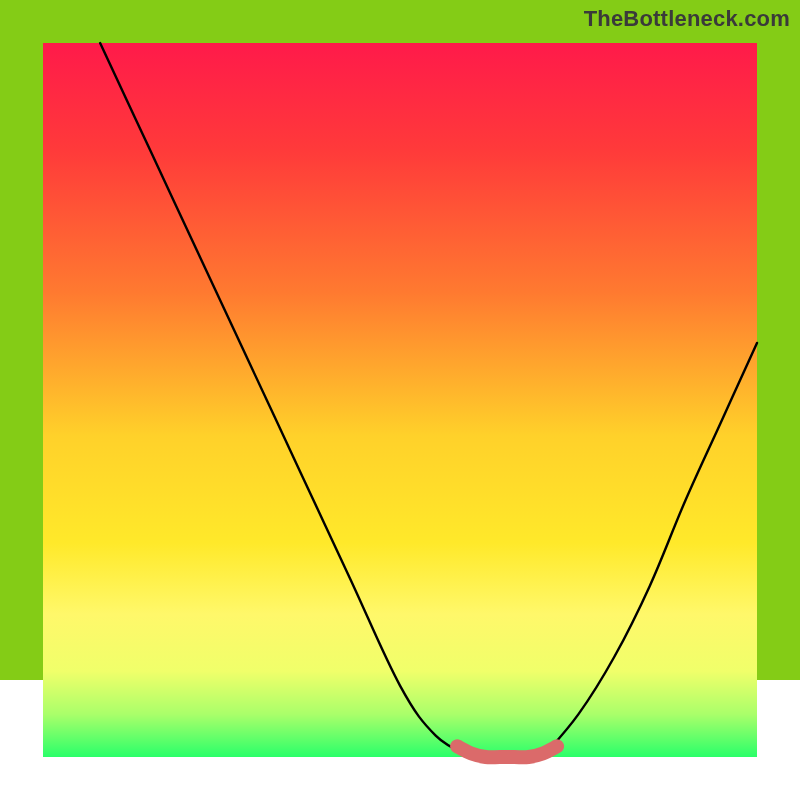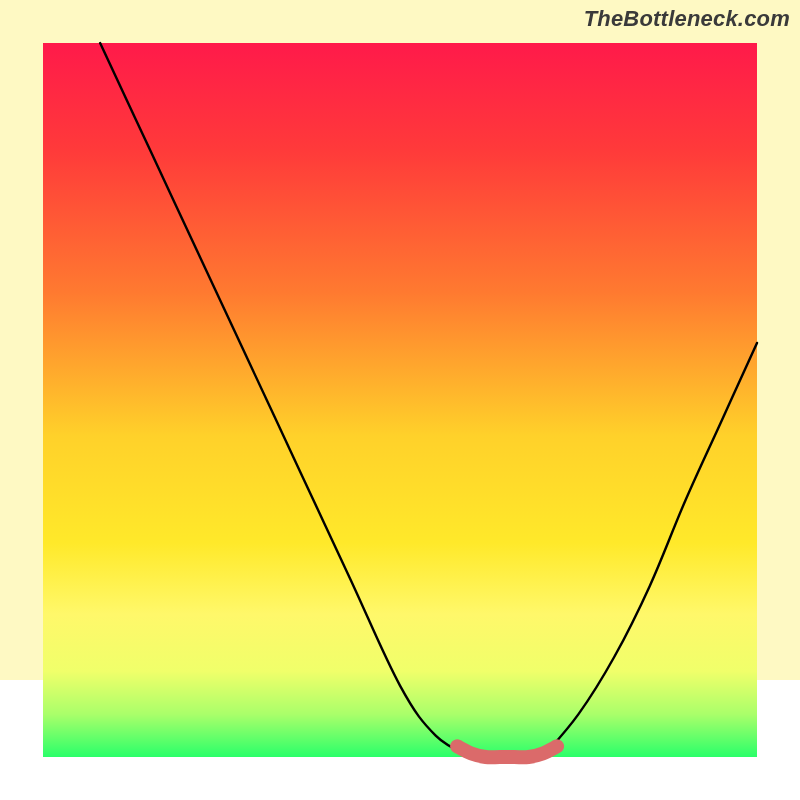--- a/index.html
+++ b/index.html
@@ -7,22 +7,21 @@
     padding: 0;
     width: 800px;
     height: 800px;
     overflow: hidden;
     font-family: Arial, Helvetica, sans-serif;
   }
   .chart-container {
     position: relative;
     width: 800px;
     height: 680px;
-    background: #fef9c3;
-    font-style: italic;
+    background: #84cc16;
   }
   .plot-area {
     position: absolute;
     left: 43px;
     top: 43px;
     width: 714px;
     height: 714px;
     background: linear-gradient(to bottom,
       #ff1a4a 0%,
       #ff3a3a 15%,

